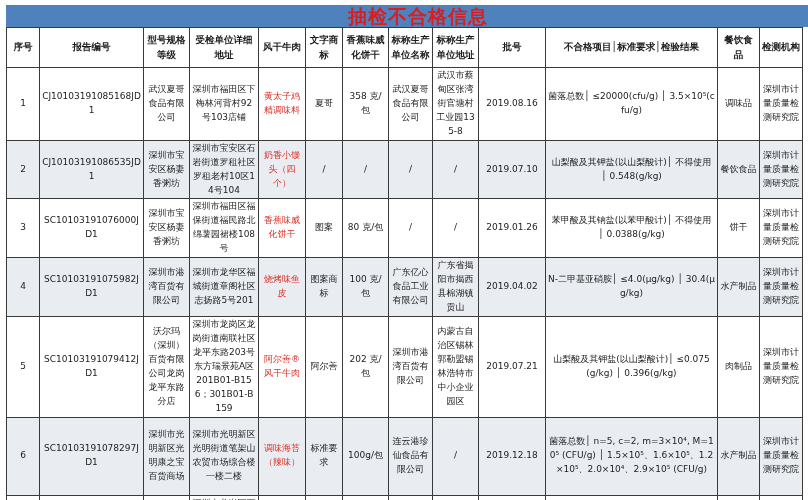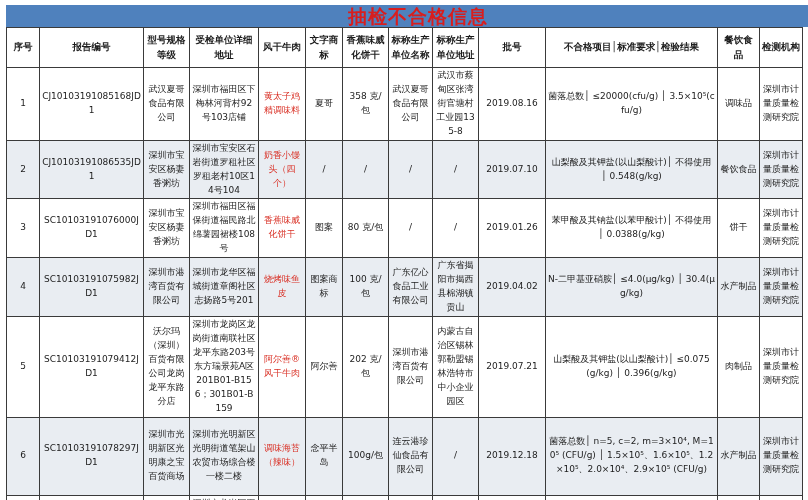--- a/index.html
+++ b/index.html
@@ -152,21 +152,21 @@
       <td>山梨酸及其钾盐(以山梨酸计)│ ≤0.075(g/kg) │ 0.396(g/kg)</td>
       <td>肉制品</td>
       <td>深圳市计量质量检测研究院</td>
     </tr>
     <tr class="r6">
       <td>6</td>
       <td>SC10103191078297JD1</td>
       <td>深圳市光明新区光明康之宝百货商场</td>
       <td>深圳市光明新区光明街道笔架山农贸市场综合楼一楼二楼</td>
       <td class="red">调味海苔（辣味）</td>
-      <td>念平半岛</td>
+      <td>标准要求</td>
       <td>100g/包</td>
       <td>连云港珍仙食品有限公司</td>
       <td>/</td>
       <td>2019.12.18</td>
       <td>菌落总数│ n=5, c=2, m=3×10⁴, M=10⁵ (CFU/g) │ 1.5×10⁵、1.6×10⁵、1.2×10⁵、2.0×10⁴、2.9×10⁵ (CFU/g)</td>
       <td>水产制品</td>
       <td>深圳市计量质量检测研究院</td>
     </tr>
     <tr class="r7">
       <td>7</td>

